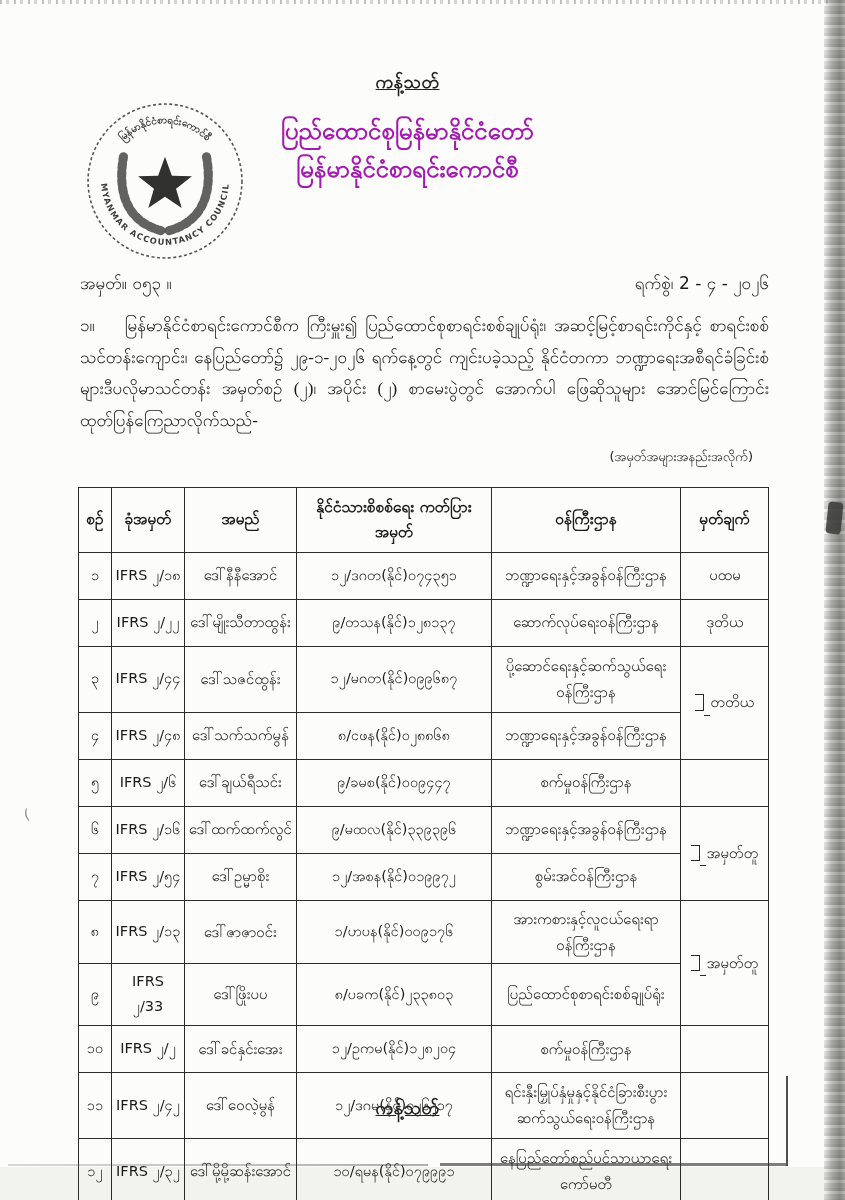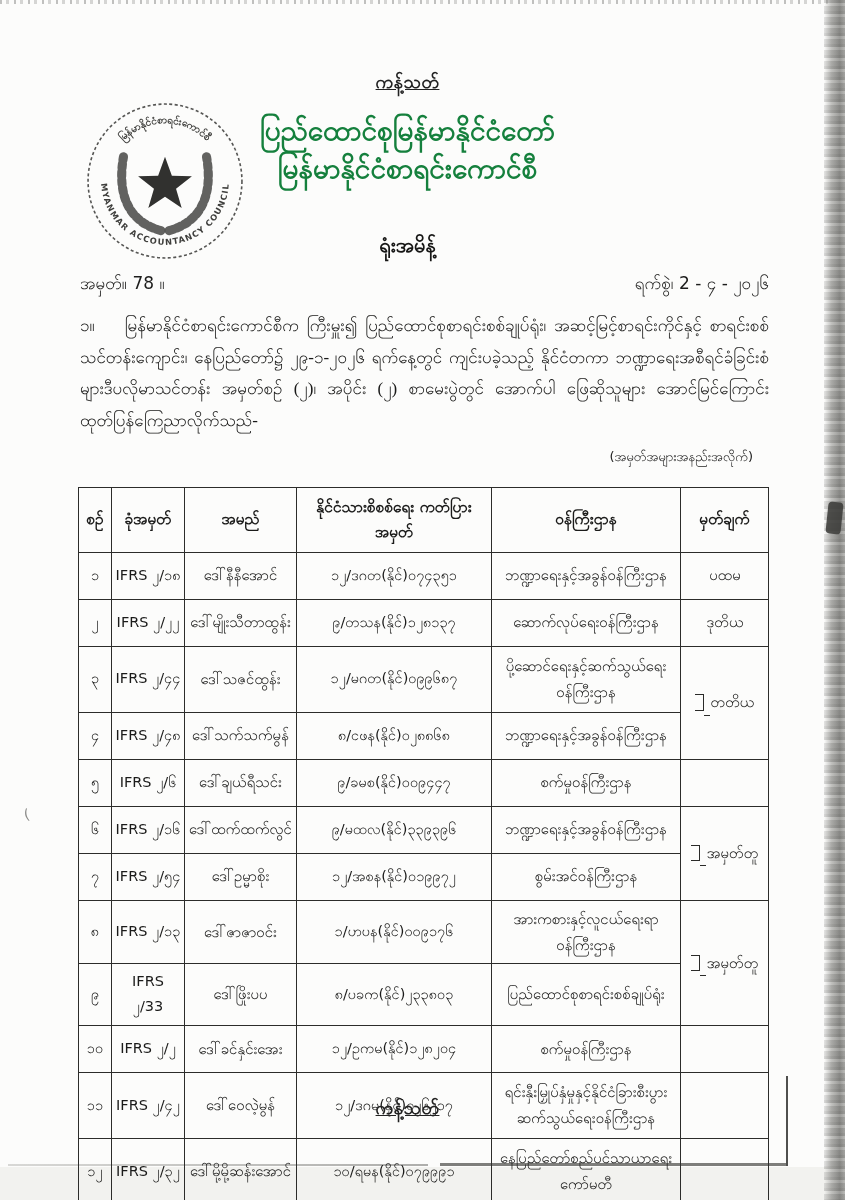--- a/index.html
+++ b/index.html
@@ -53,21 +53,21 @@
   
   .classification{
     position:absolute;left:0;right:30px;text-align:center;
     font-size:18px;font-weight:600;letter-spacing:.5px;color:#222;text-decoration:underline;
   }
   .classification.top{top:70px;}
   .classification.bottom{top:1096px;}
   .seal{position:absolute;left:84px;top:100px;width:162px;height:162px;opacity:.92;}
   .header-titles{
     position:absolute;top:112px;left:0;right:30px;text-align:center;
-    font-size:28px;font-weight:700;line-height:38px;color:#15803d;
+    font-size:24px;font-weight:700;line-height:38px;color:#a21caf;
   }
   .order-title{
     position:absolute;top:232px;left:0;right:30px;text-align:center;
     font-size:20px;font-weight:700;color:#161615;
   }
   .meta-row{
     position:absolute;top:272px;left:80px;right:76px;
     display:flex;justify-content:space-between;
     font-size:17px;font-weight:500;
   }
@@ -137,24 +137,23 @@
     <path d="M76,129 C46,121 32,96 39,56" fill="none" stroke="#373735" stroke-width="9" stroke-dasharray="4.5 3.5" stroke-linecap="round" opacity="0.85"></path>
     <path d="M84,129 C114,121 128,96 121,56" fill="none" stroke="#373735" stroke-width="9" stroke-dasharray="4.5 3.5" stroke-linecap="round" opacity="0.85"></path>
     <polygon fill="#20201e" points="80,56 86.8,74.7 106.6,75.3 90.9,87.6 96.5,106.7 80,95.5 63.5,106.7 69.1,87.6 53.4,75.3 73.2,74.7"></polygon>
   </svg>
 
   <div class="header-titles">
     <div>ပြည်ထောင်စုမြန်မာနိုင်ငံတော်</div>
     <div>မြန်မာနိုင်ငံစာရင်းကောင်စီ</div>
   </div>
 
-  <div class="order-title">ရုံးအမိန့်</div>
 
   <div class="meta-row">
-    <span>အမှတ်။ 78 ။</span>
+    <span>အမှတ်။ ၀၅၃ ။</span>
     <span>ရက်စွဲ၊ 2 - ၄ - ၂၀၂၆</span>
   </div>
 
   <div class="paragraph">
     <span class="clause">၁။</span><span>မြန်မာနိုင်ငံစာရင်းကောင်စီက ကြီးမှူး၍ ပြည်ထောင်စုစာရင်းစစ်ချုပ်ရုံး၊ အဆင့်မြင့်စာရင်းကိုင်နှင့် စာရင်းစစ်သင်တန်းကျောင်း၊ နေပြည်တော်၌ ၂၉-၁-၂၀၂၆ ရက်နေ့တွင် ကျင်းပခဲ့သည့် နိုင်ငံတကာ ဘဏ္ဍာရေးအစီရင်ခံခြင်းစံများဒီပလိုမာသင်တန်း အမှတ်စဉ် (၂)၊ အပိုင်း (၂) စာမေးပွဲတွင် အောက်ပါ ဖြေဆိုသူများ အောင်မြင်ကြောင်း ထုတ်ပြန်ကြေညာလိုက်သည်-</span>
   </div>
 
   <div class="sort-note">(အမှတ်အများအနည်းအလိုက်)</div>
 
   <table class="results">

